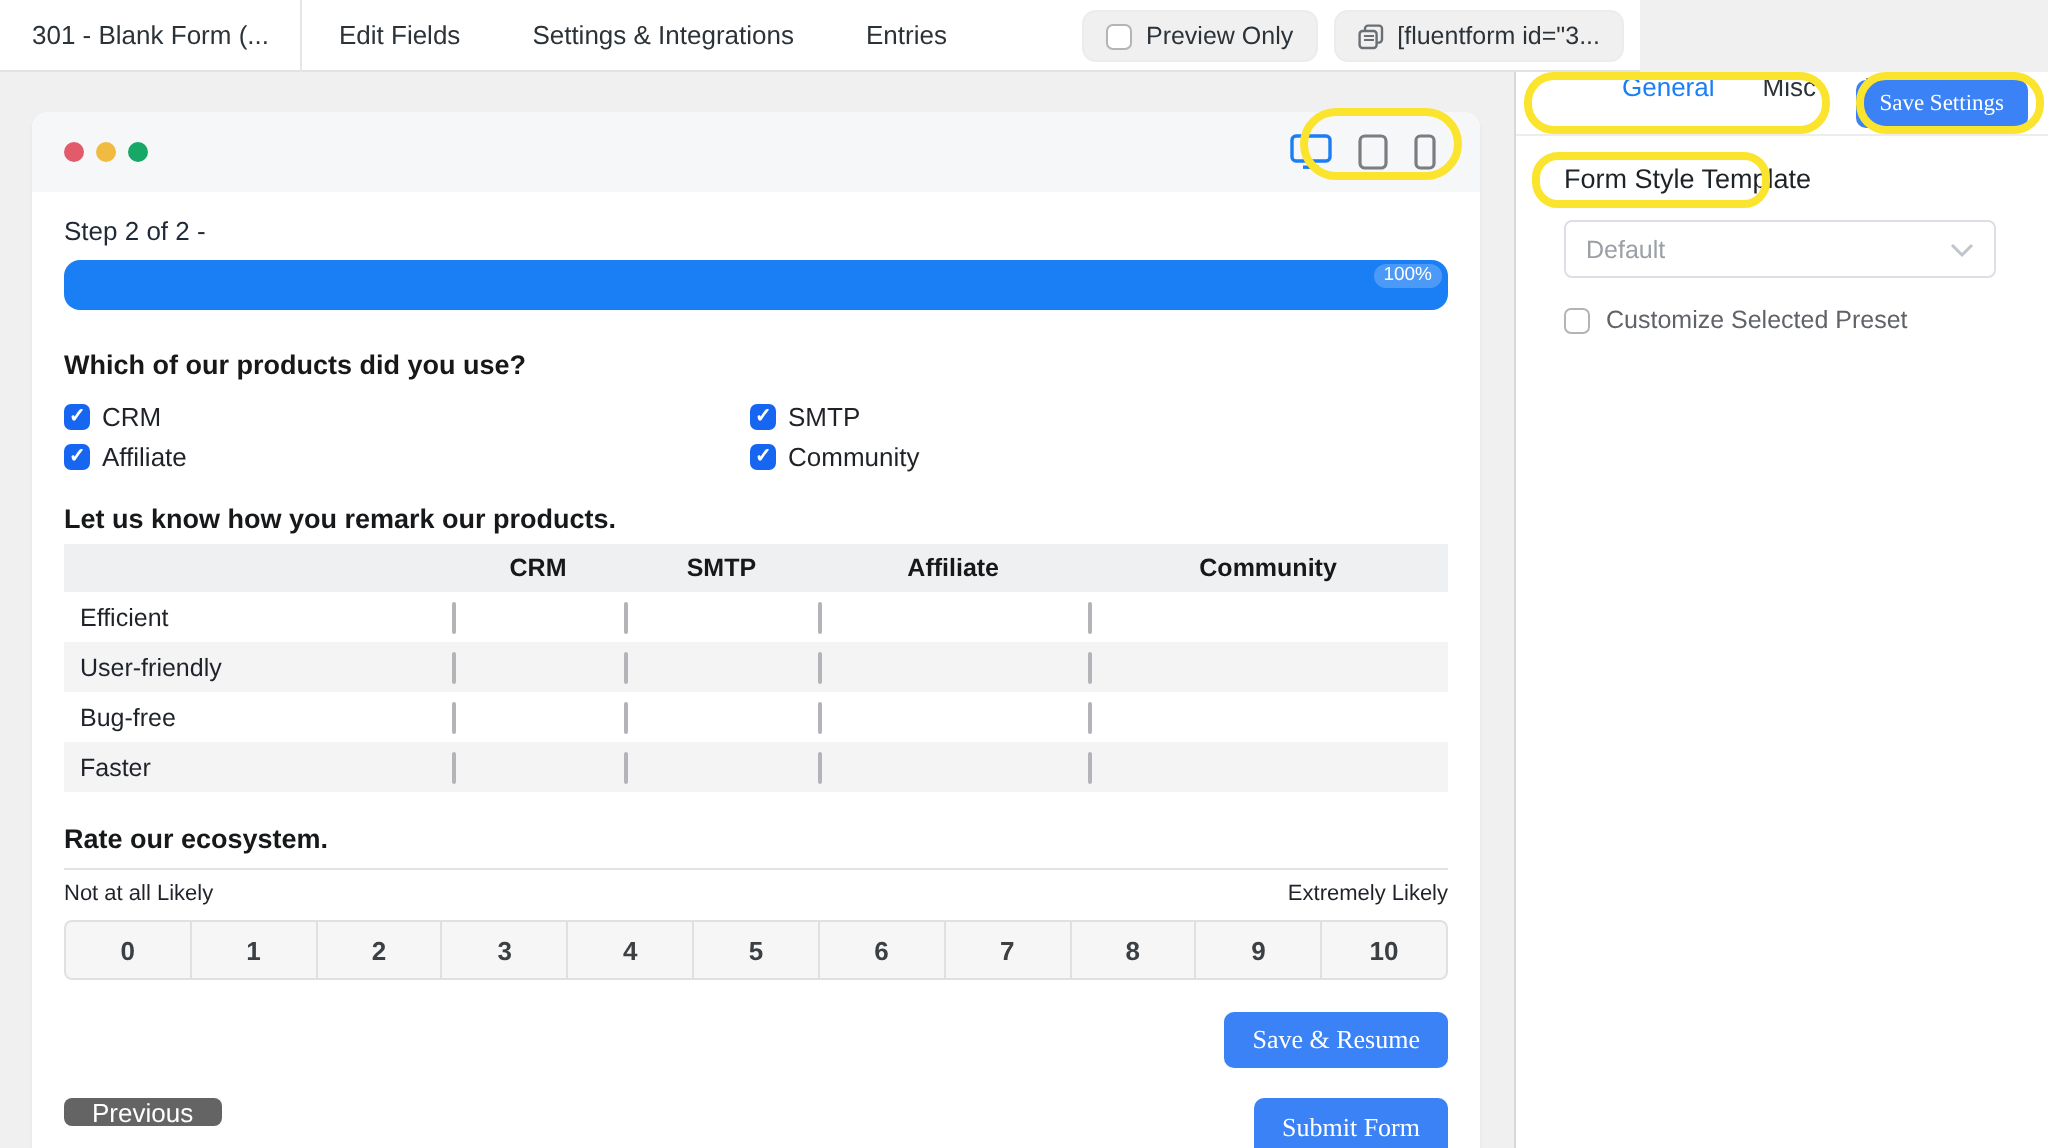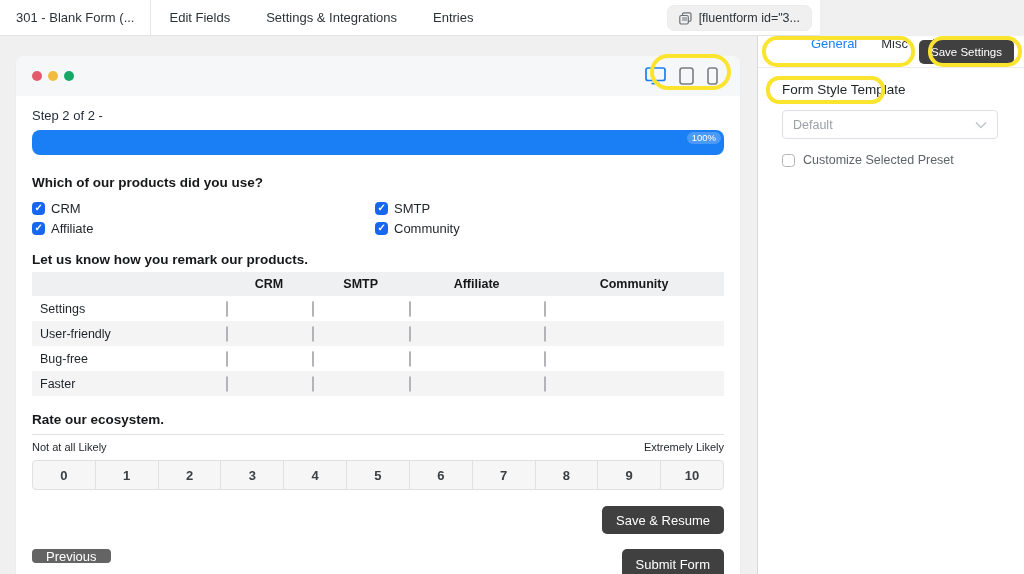--- a/index.html
+++ b/index.html
@@ -109,22 +109,22 @@
   }
   .nps-cell {
     flex: 1; display: flex; align-items: center; justify-content: center;
     font-size: 13px; font-weight: bold; color: #3c4043;
     border-right: 1px solid #dfe0e1; cursor: pointer;
   }
   .nps-cell:last-child { border-right: none; }
 
   .save-resume-row { margin-top: 16px; display: flex; justify-content: flex-end; }
   .btn-blue {
-    background: #404040; color: #fff; border: none; border-radius: 5px;
-    font-size: 13px; font-family: Liberation Sans, sans-serif; cursor: pointer;
+    background: #3b82f6; color: #fff; border: none; border-radius: 5px;
+    font-size: 13px; font-family: Liberation Serif, serif; cursor: pointer;
   }
   .btn-save-resume { height: 28px; padding: 0 14px; }
   .bottom-row { margin-top: 15px; display: flex; justify-content: space-between; }
   .btn-prev {
     background: #646464; color: #fff; border: none; border-radius: 4px;
     height: 14px; padding: 0 14px; font-size: 13px; font-family: inherit; cursor: pointer;
   }
   .btn-submit { height: 30px; padding: 0 14px; }
 
   
@@ -170,20 +170,24 @@
 <body>
 
 <div class="topbar">
   <div class="form-tab">301 - Blank Form (...</div>
   <div class="topnav">
     <span>Edit Fields</span>
     <span>Settings &amp; Integrations</span>
     <span>Entries</span>
   </div>
   <div class="topbar-right">
+    <div class="pill-btn">
+      <span class="cb"></span>
+      <span>Preview Only</span>
+    </div>
     <div class="pill-btn">
       <svg width="13" height="13" viewBox="0 0 13 13">
         <rect x="3.5" y="0.8" width="8.5" height="8.5" rx="1.5" fill="none" stroke="#6b6f74" stroke-width="1.2"></rect>
         <rect x="0.8" y="3.5" width="8.5" height="8.5" rx="1.5" fill="#f0f0f1" stroke="#6b6f74" stroke-width="1.2"></rect>
         <line x1="3" y1="6" x2="8" y2="6" stroke="#6b6f74" stroke-width="1"></line>
         <line x1="3" y1="8" x2="8" y2="8" stroke="#6b6f74" stroke-width="1"></line>
       </svg>
       <span>[fluentform id="3...</span>
     </div>
   </div>
@@ -249,21 +253,21 @@
             <tr>
               <th></th>
               <th class="c1">CRM</th>
               <th class="c2">SMTP</th>
               <th class="c3">Affiliate</th>
               <th class="c4">Community</th>
             </tr>
           </thead>
           <tbody>
             <tr>
-              <td>Settings</td>
+              <td>Efficient</td>
               <td><span class="cb"></span></td>
               <td><span class="cb"></span></td>
               <td><span class="cb"></span></td>
               <td><span class="cb"></span></td>
             </tr>
             <tr class="alt">
               <td>User-friendly</td>
               <td><span class="cb"></span></td>
               <td><span class="cb"></span></td>
               <td><span class="cb"></span></td>

